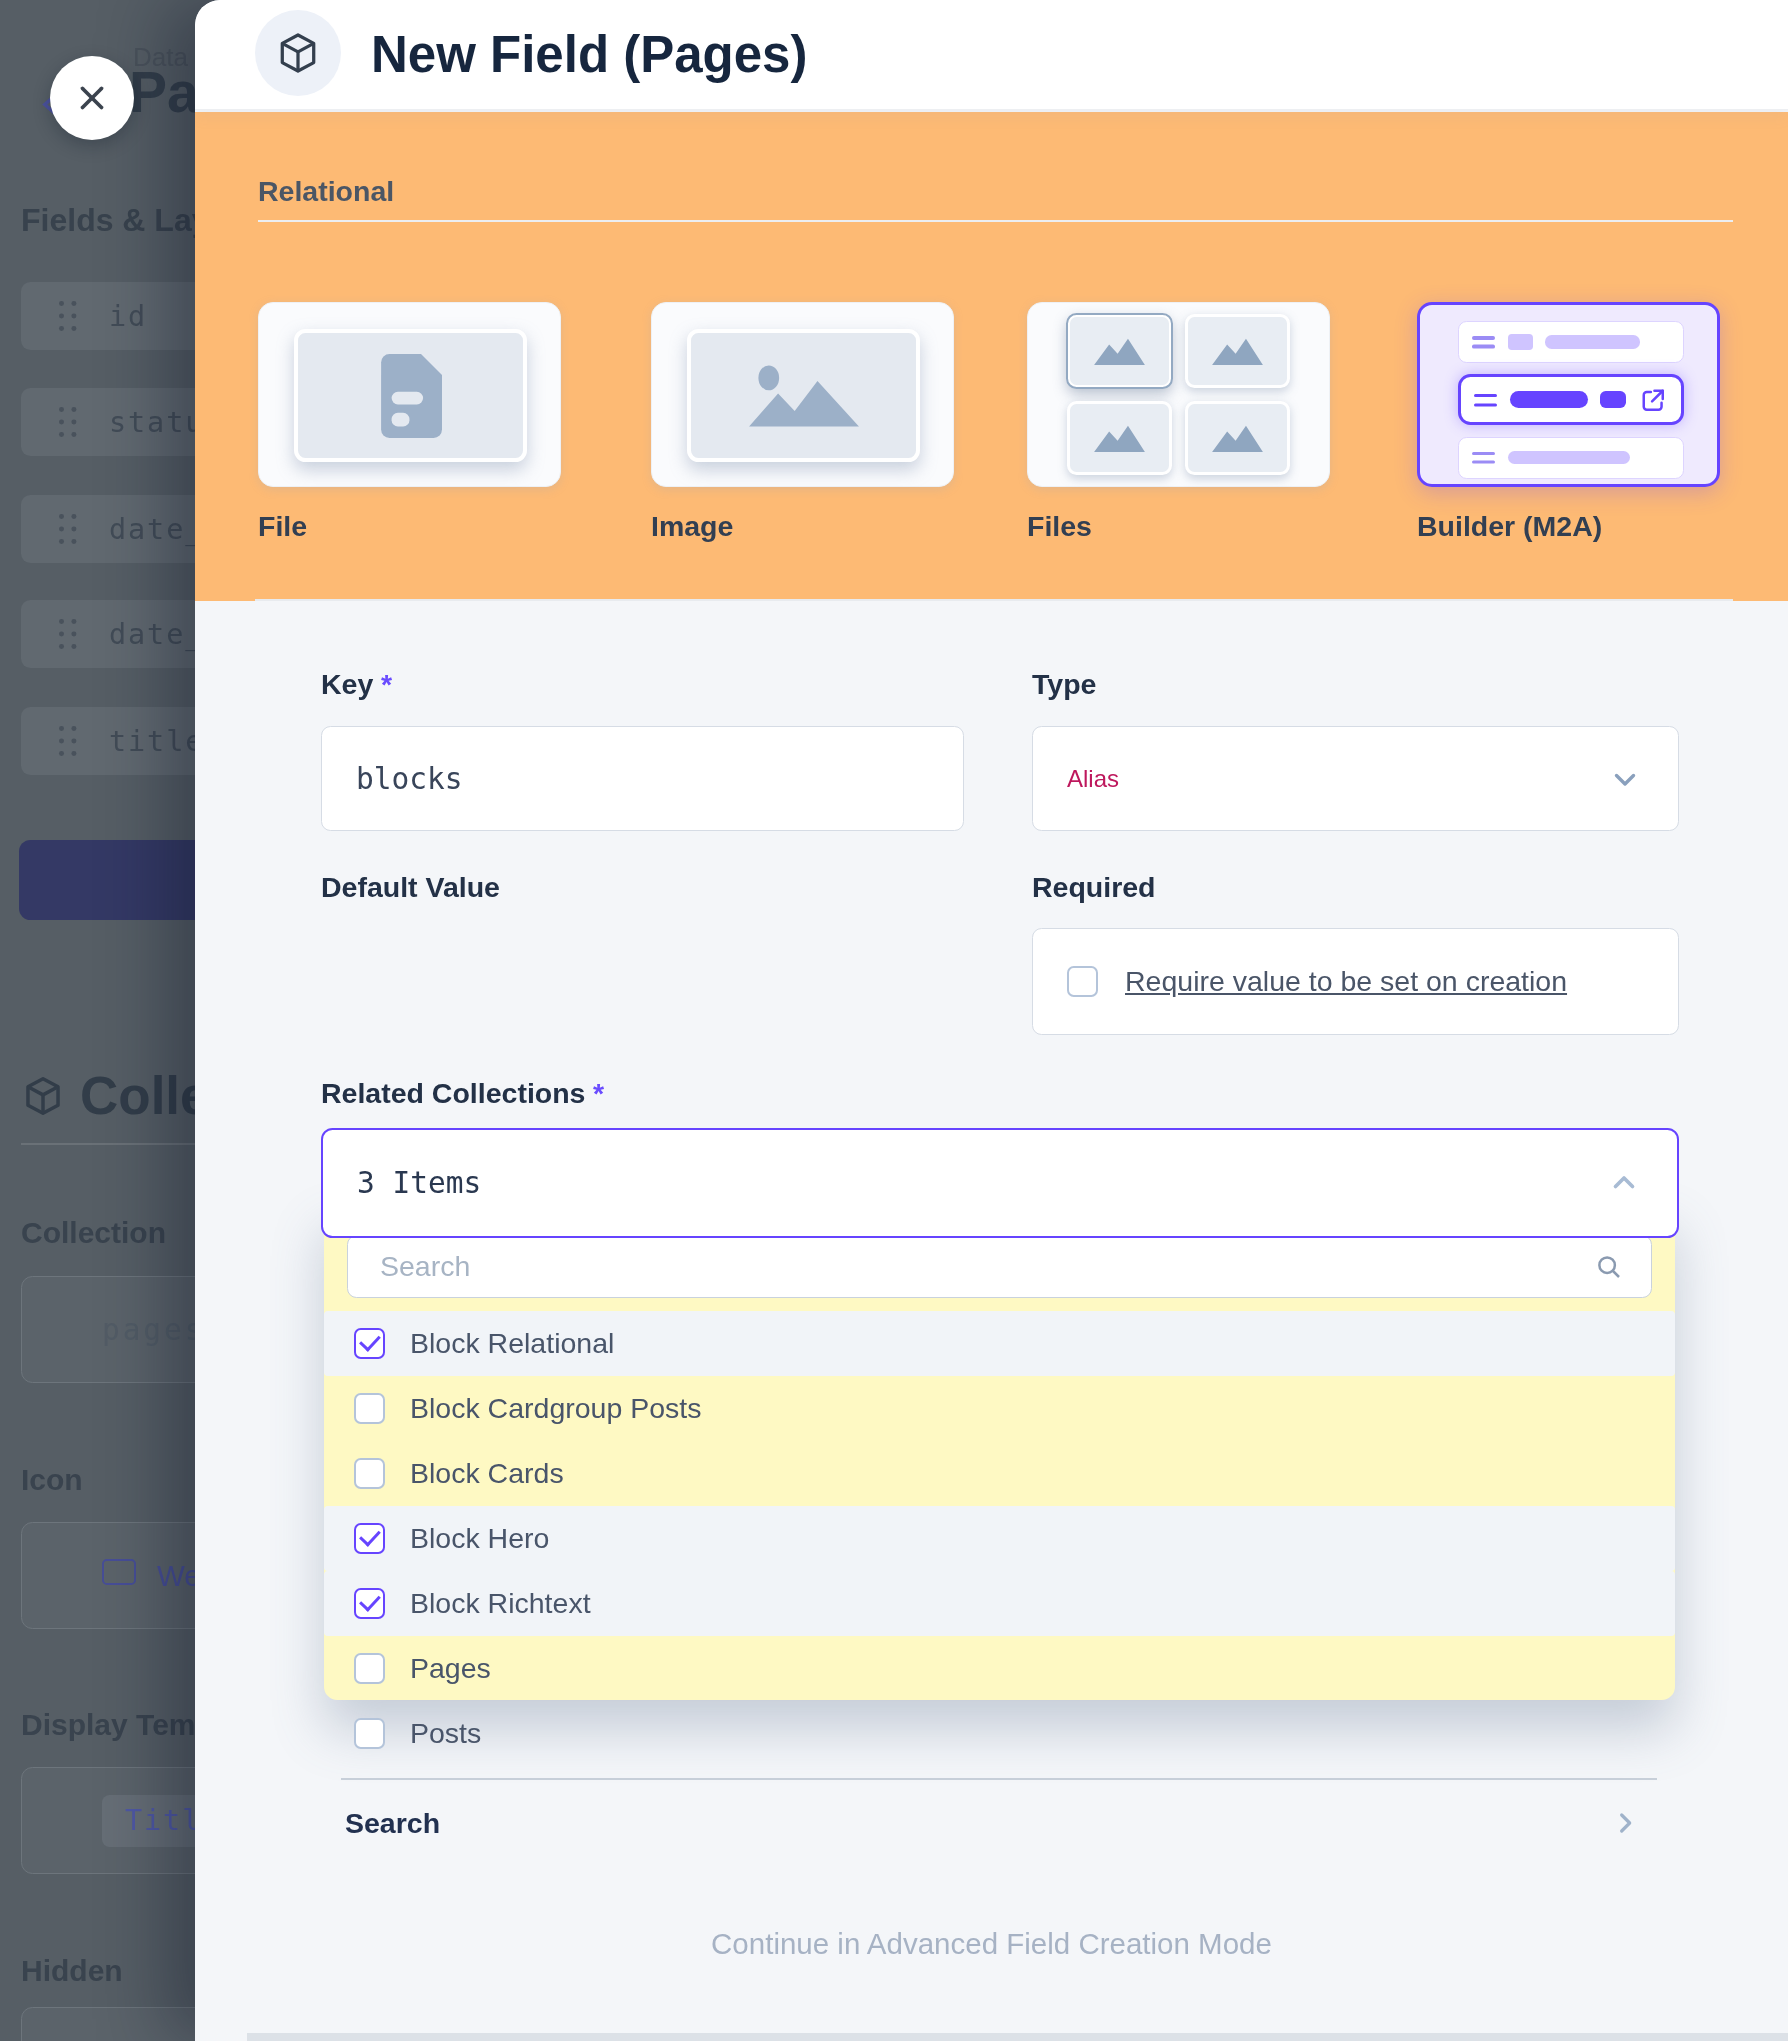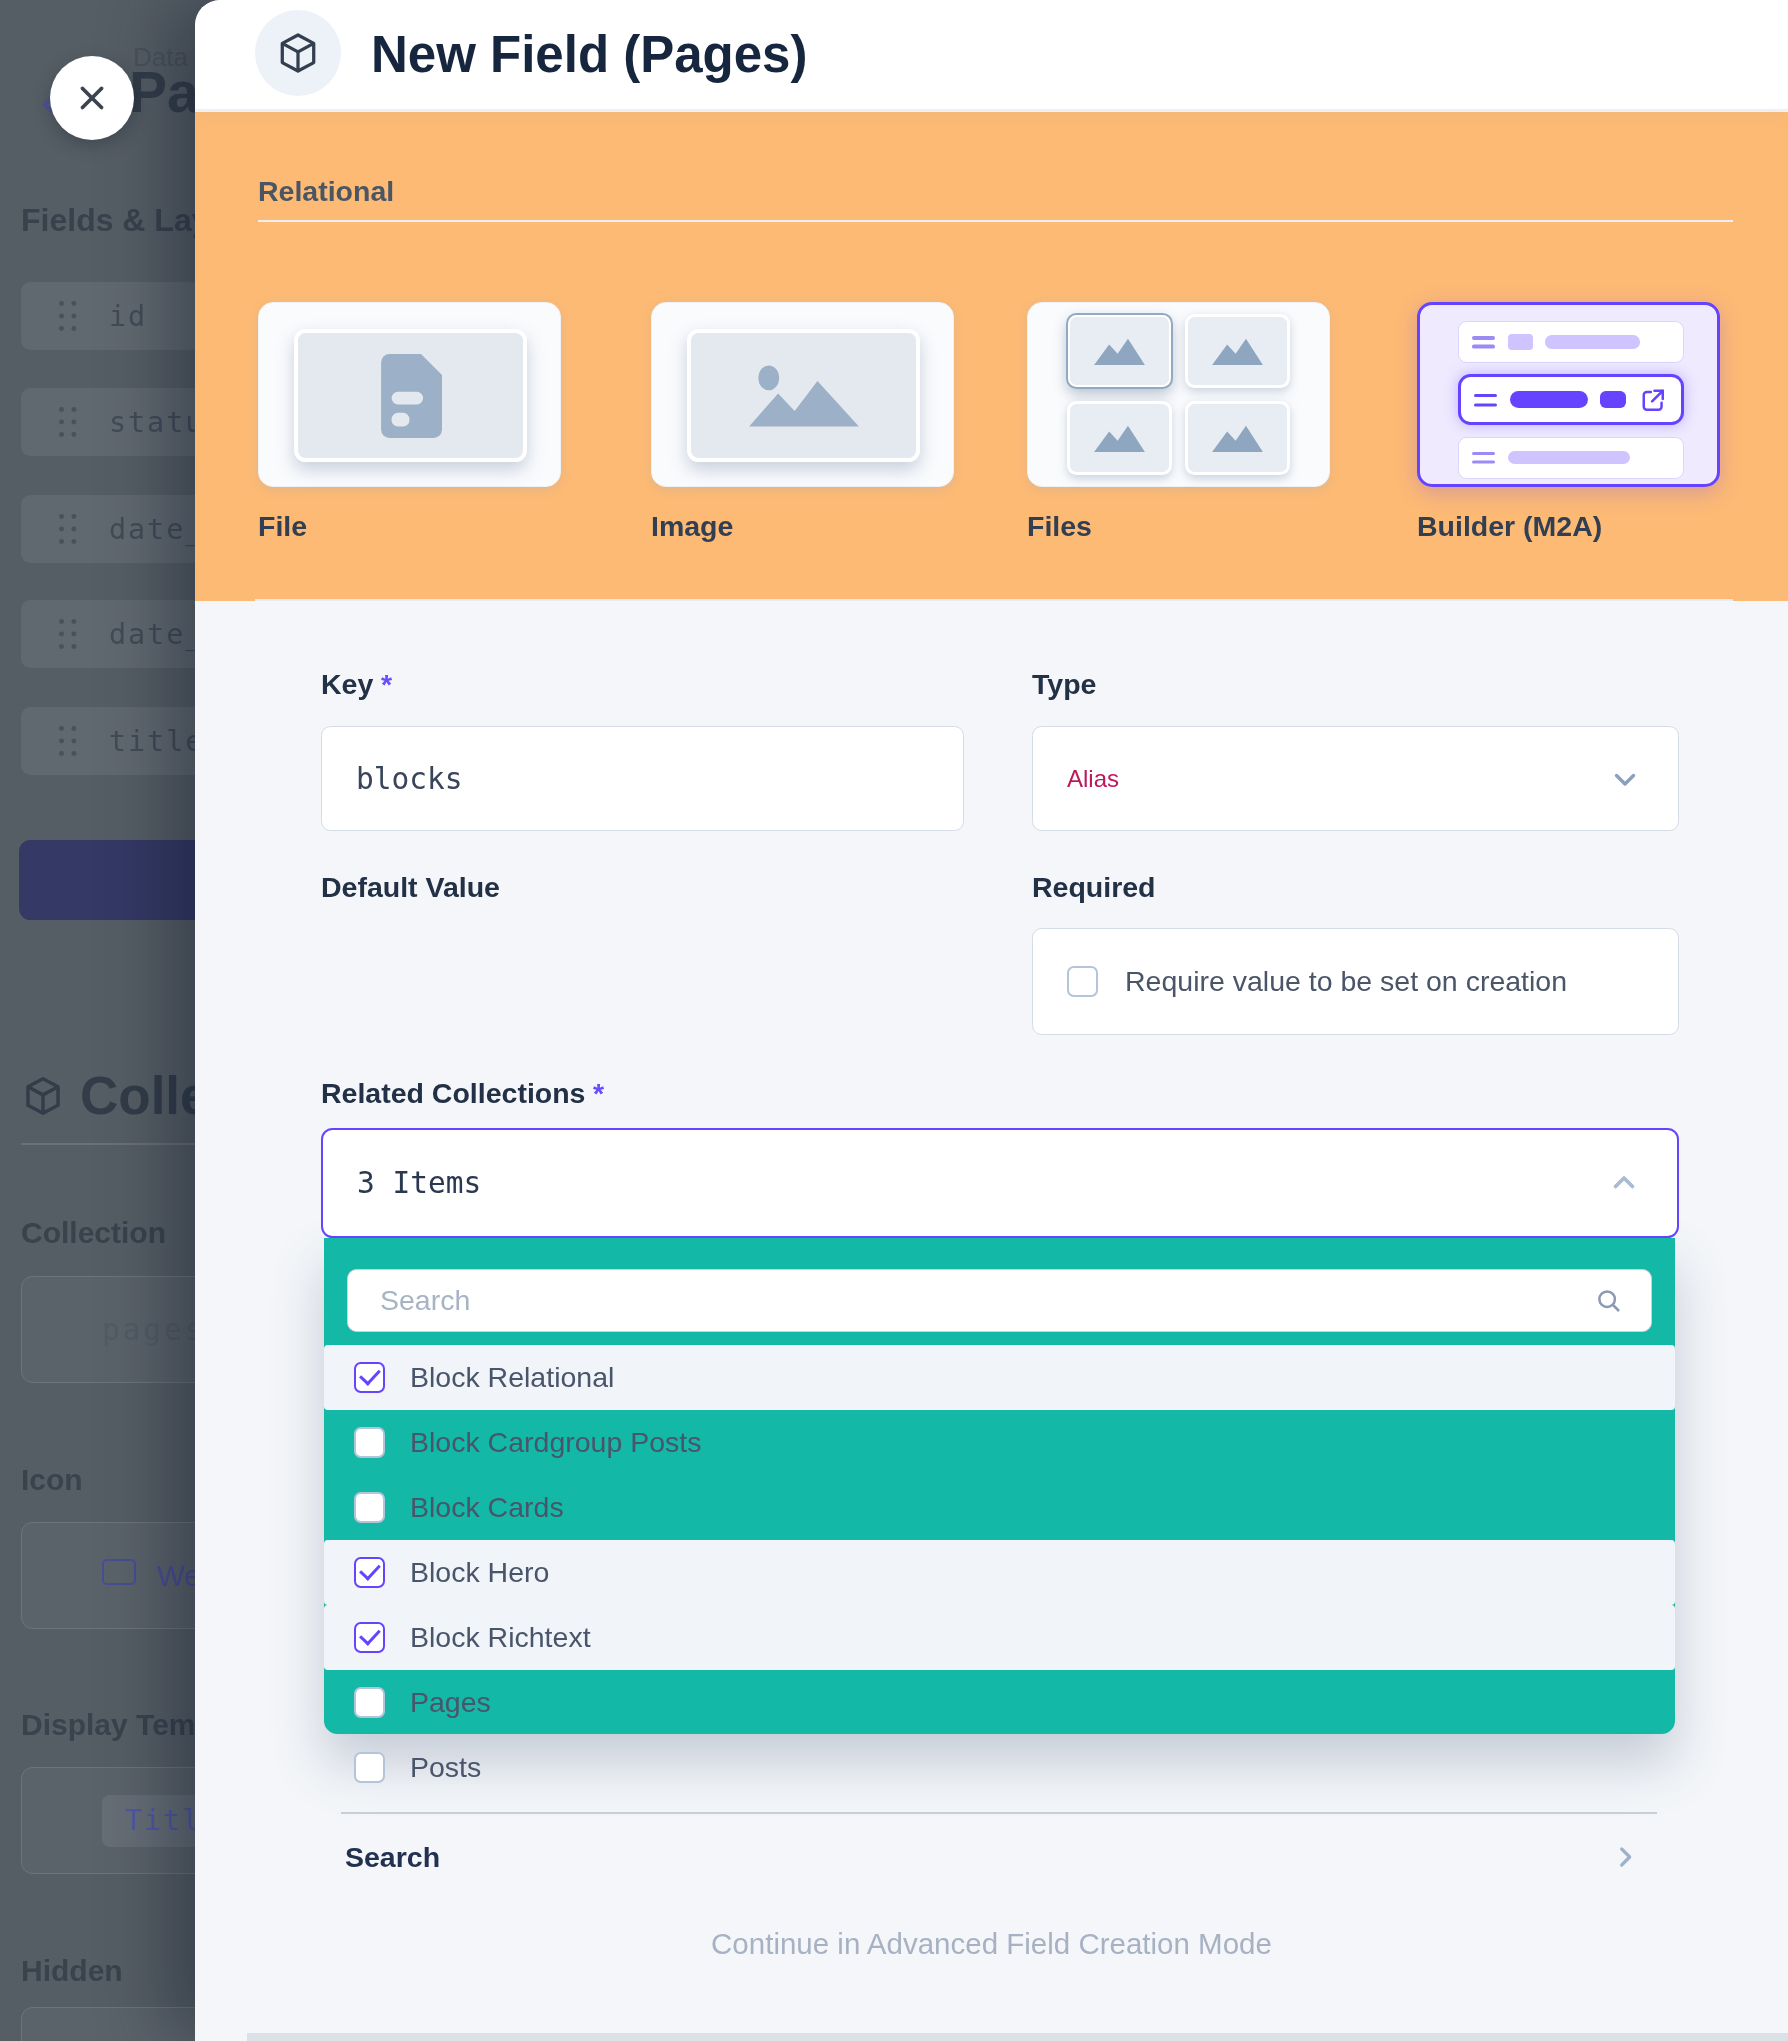--- a/index.html
+++ b/index.html
@@ -94,28 +94,28 @@
       font-size:29.5px; color:#39455a; font-family:"DejaVu Sans Mono", monospace; }
   .field-box input::placeholder { color:#aab6c6; }
   .select-display { position:absolute; left:34px; right:86px; top:0; bottom:0; display:flex; align-items:center;
       font-size:24px; color:#be185d; }
   .chev { position:absolute; right:36px; top:50%; transform:translateY(-50%); display:flex; }
   .check-line { position:absolute; left:34px; right:28.5px; top:0; bottom:0; display:flex; align-items:center; gap:27px; }
   .cb { width:31px; height:31px; border:2.9px solid #b4c4da; border-radius:6.7px; background:#fff; flex:none; }
   .cb.checked { border-color:#6644ff; }
   .cb.checked::after { content:""; display:block; width:8.6px; height:16px; margin:1px auto 0;
       border:solid #6644ff; border-width:0 3.8px 3.8px 0; transform:rotate(43deg); }
-  .check-text { font-size:28.5px; color:#4a5568; }
+  .check-text { font-size:28.5px; color:#4a5568;text-decoration:underline; }
 
   .rel-select { position:absolute; left:126px; width:1358px; top:1128px; height:110px; background:#fff;
       border:2.9px solid #6644ff; border-radius:11.4px; z-index:4; }
   .rel-select .value { position:absolute; left:34px; top:0; bottom:0; display:flex; align-items:center;
       font-size:29.5px; color:#2a3850; font-family:"DejaVu Sans Mono", monospace; }
 
-  .dropdown-panel { position:absolute; left:129px; width:1351px; top:1238px; height:496px; background:#14b8a6;
+  .dropdown-panel { position:absolute; left:129px; width:1351px; top:1204px; height:496px; background:#fef9c3;
       border-radius:0 0 13.3px 13.3px; box-shadow:0 28.5px 52px rgba(90,110,140,.30); z-index:3; }
   .panel-search { position:absolute; left:23px; right:23px; top:31px; height:63px; border:1.9px solid #c9d2dd; border-radius:9.5px;
       display:flex; align-items:center; padding:0 27px 0 32px; gap:19px; background:#fff; color:#8a9ab0; }
   .panel-search input { border:none; outline:none; flex:1; font-size:28.5px; color:#3c4a5e; background:transparent; font-family:"Liberation Sans",sans-serif; }
   .panel-search input::placeholder { color:#a7b4c4; }
   .opt-list { position:absolute; left:0; right:0; top:107px; }
   .opt-row { height:65px; display:flex; align-items:center; padding:0 30px; gap:25px; border-radius:3.8px; }
   .opt-row.checked { background:#f1f4f8; }
   .opt-label { font-size:28.5px; color:#49556a; }
   .panel-divider { position:absolute; left:17px; right:18px; top:574px; height:1.9px; background:#c7cfd9; }

